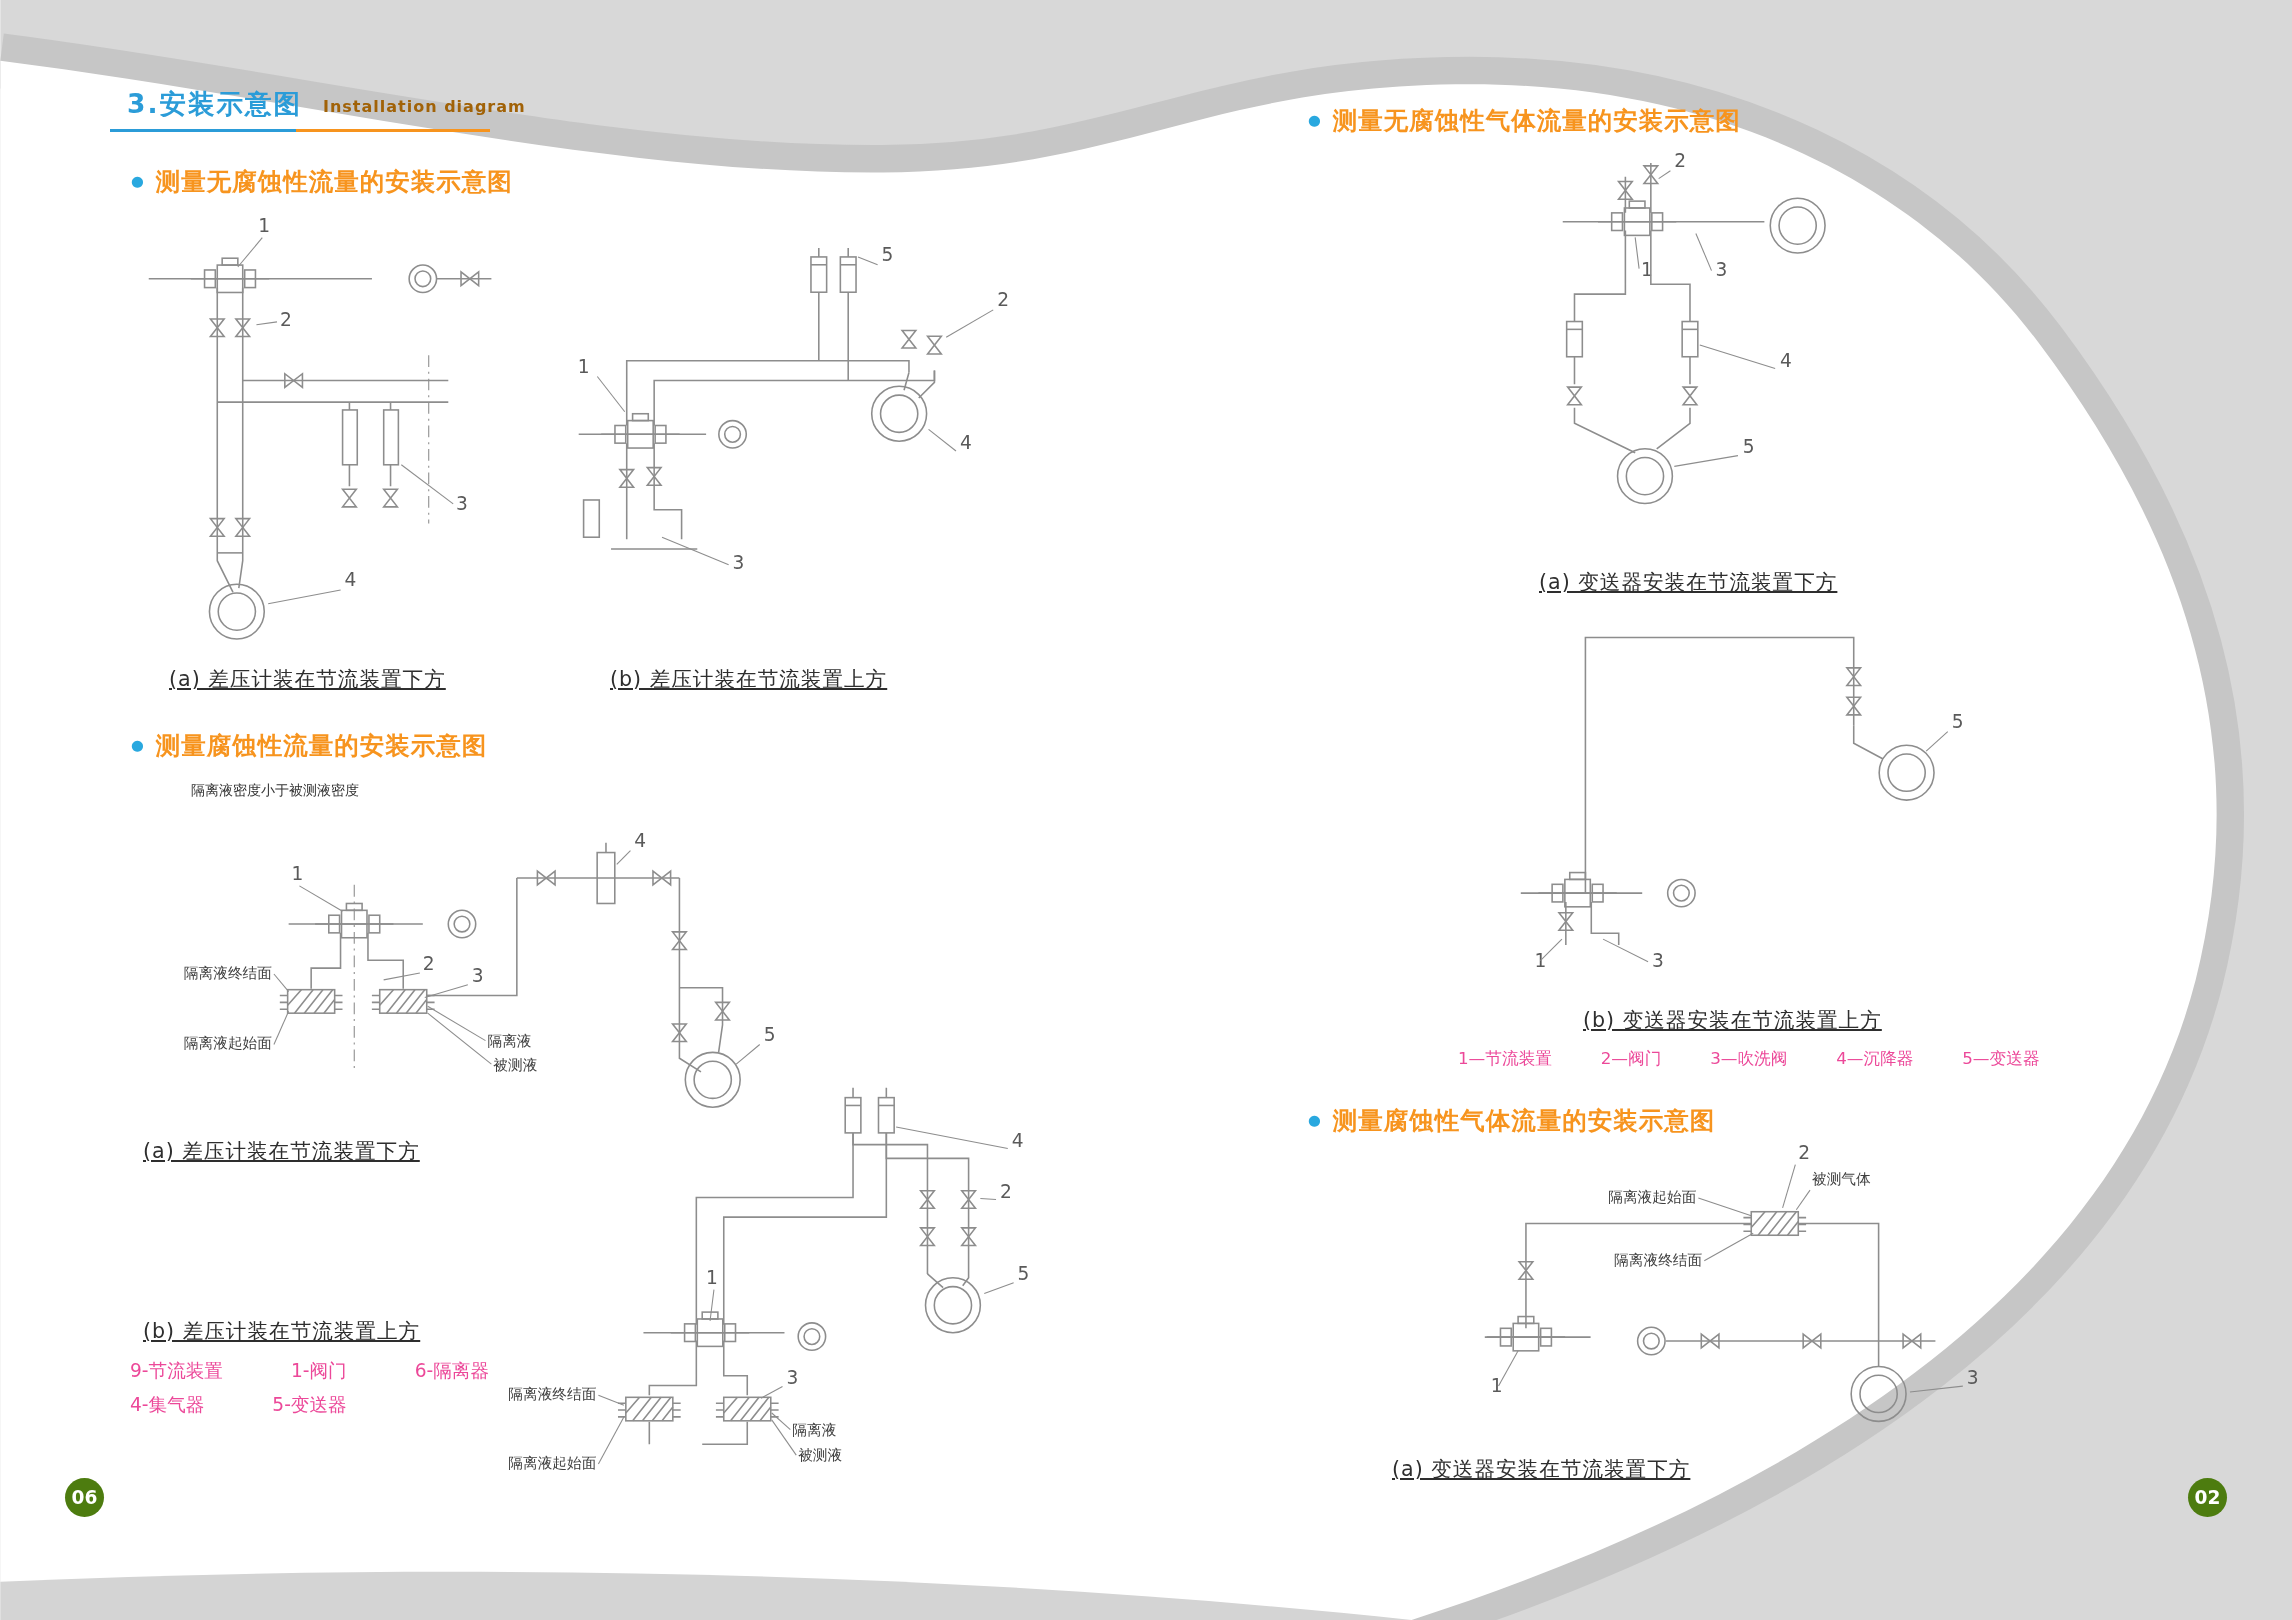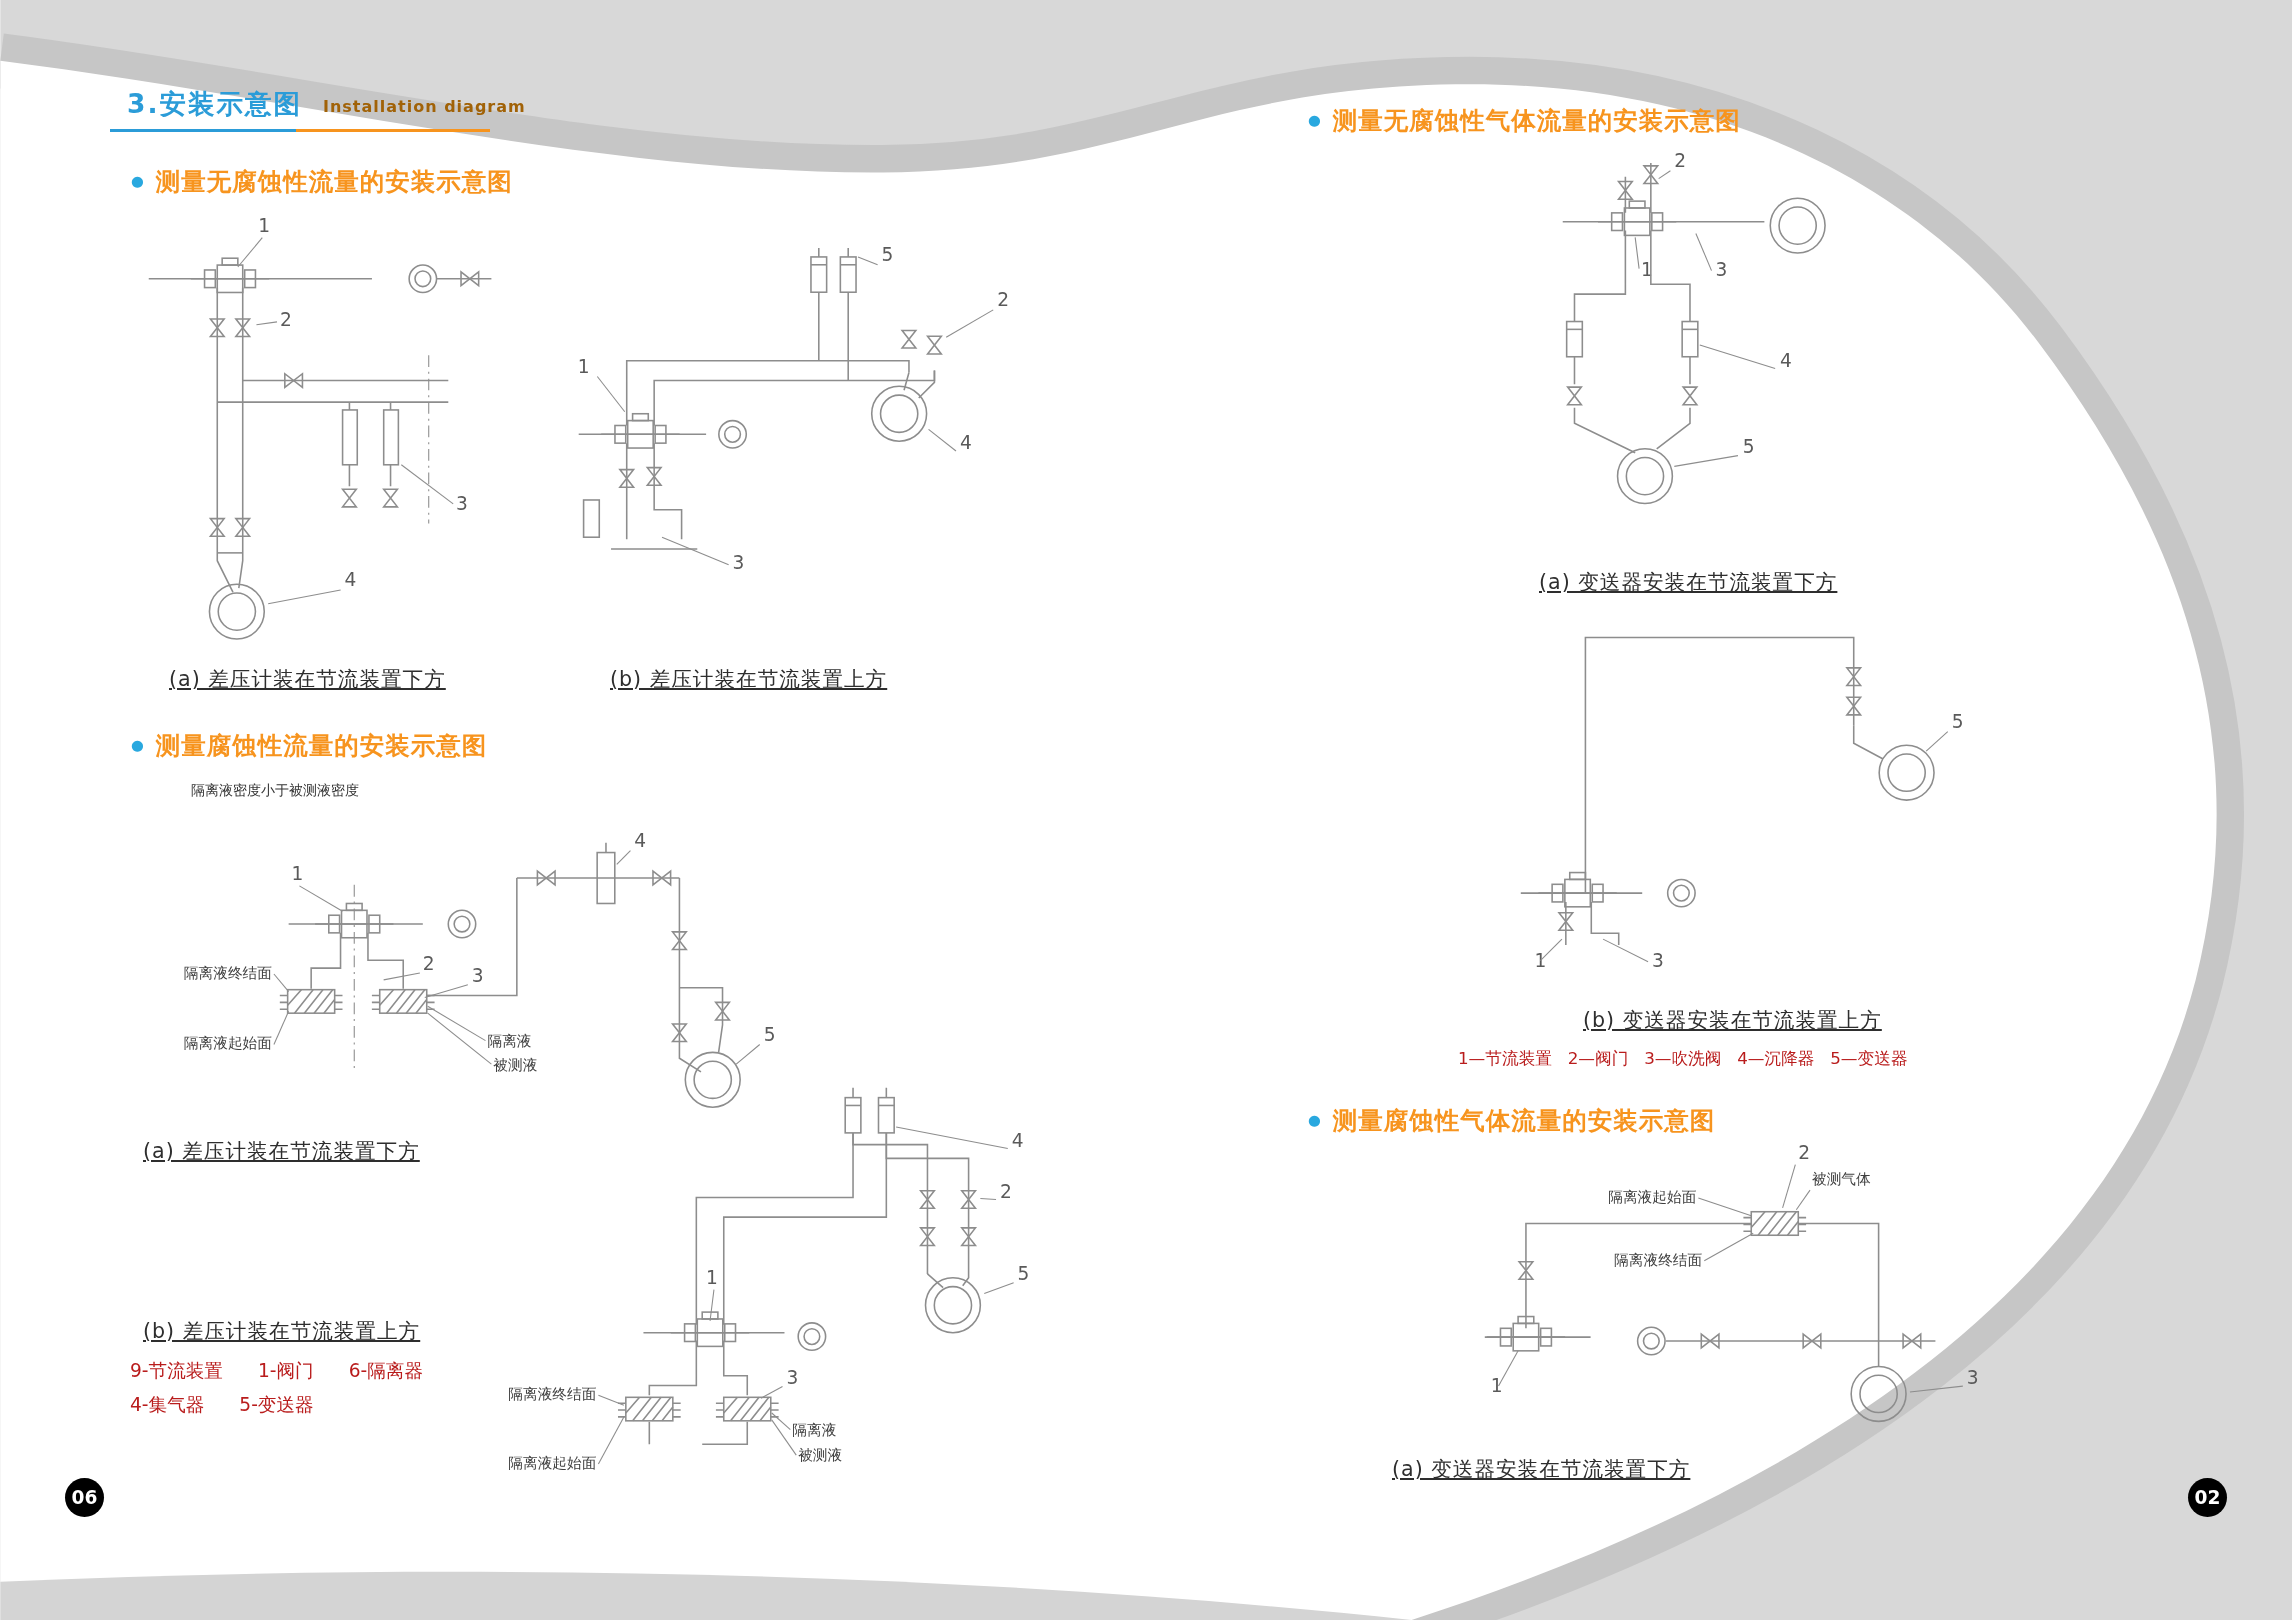--- a/index.html
+++ b/index.html
@@ -12,26 +12,26 @@
   
   .hdr-title{font-size:26.5px;font-weight:bold;color:#2b9cd8;letter-spacing:2px;}
   .hdr-sub{font-size:16px;font-weight:bold;color:#a16207;letter-spacing:1px;}
   .hdr-line{height:2.9px;width:380px;background:linear-gradient(to right,#2b9cd8 0 186px,#f7941e 186px 100%);}
   
   .sec{display:flex;align-items:center;}
   .sec .bullet{color:#29a8df;font-size:14.7px;margin-right:11.8px;line-height:1;}
   .sec .stxt{color:#f7941e;font-weight:bold;font-size:24.5px;letter-spacing:1px;}
   .note{font-size:14px;color:#333;}
   .cap{font-size:20.6px;color:#2e2e2e;letter-spacing:1px;text-decoration:underline;}
-  .legend{display:flex;font-size:18.6px;color:#b91c1c;}
+  .legend{display:flex;font-size:18.6px;color:#ec4899;gap:33px;}
   .legend.small{font-size:16.7px;}
   .legend span{margin-right:35px;}
   .legend.small span{margin-right:15.7px;}
   
-  .badge{width:39px;height:39px;border-radius:50%;background:#000000;color:#fff;
+  .badge{width:39px;height:39px;border-radius:50%;background:#4d7c0f;color:#fff;
          font-size:18.6px;font-weight:bold;display:flex;align-items:center;justify-content:center;}
   
   svg.diag{position:absolute;overflow:visible;}
   svg.diag path,svg.diag rect,svg.diag circle,svg.diag line,svg.diag use{
     stroke:#8d8d8d;fill:none;stroke-width:1.6;}
   svg.diag path.leader{stroke-width:1.1;}
   svg.diag path.dash{stroke-dasharray:12 5 2 5;stroke-width:1.1;}
   svg.diag text{stroke:none;fill:#3f3f3f;font-size:15px;
     font-family:"DejaVu Sans","Liberation Sans",sans-serif;}
   svg.diag text.num{font-size:19px;fill:#5a5a5a;}

